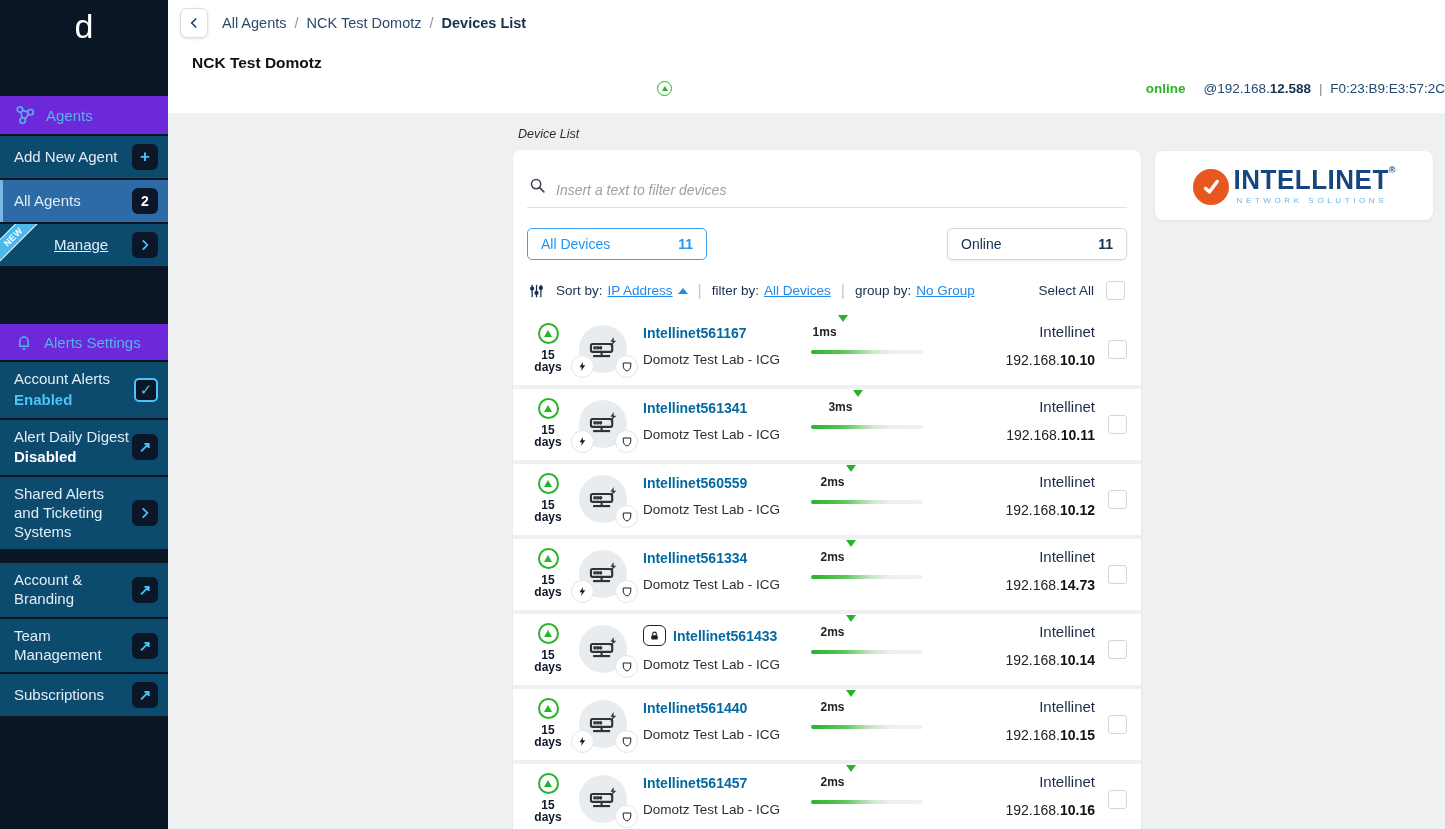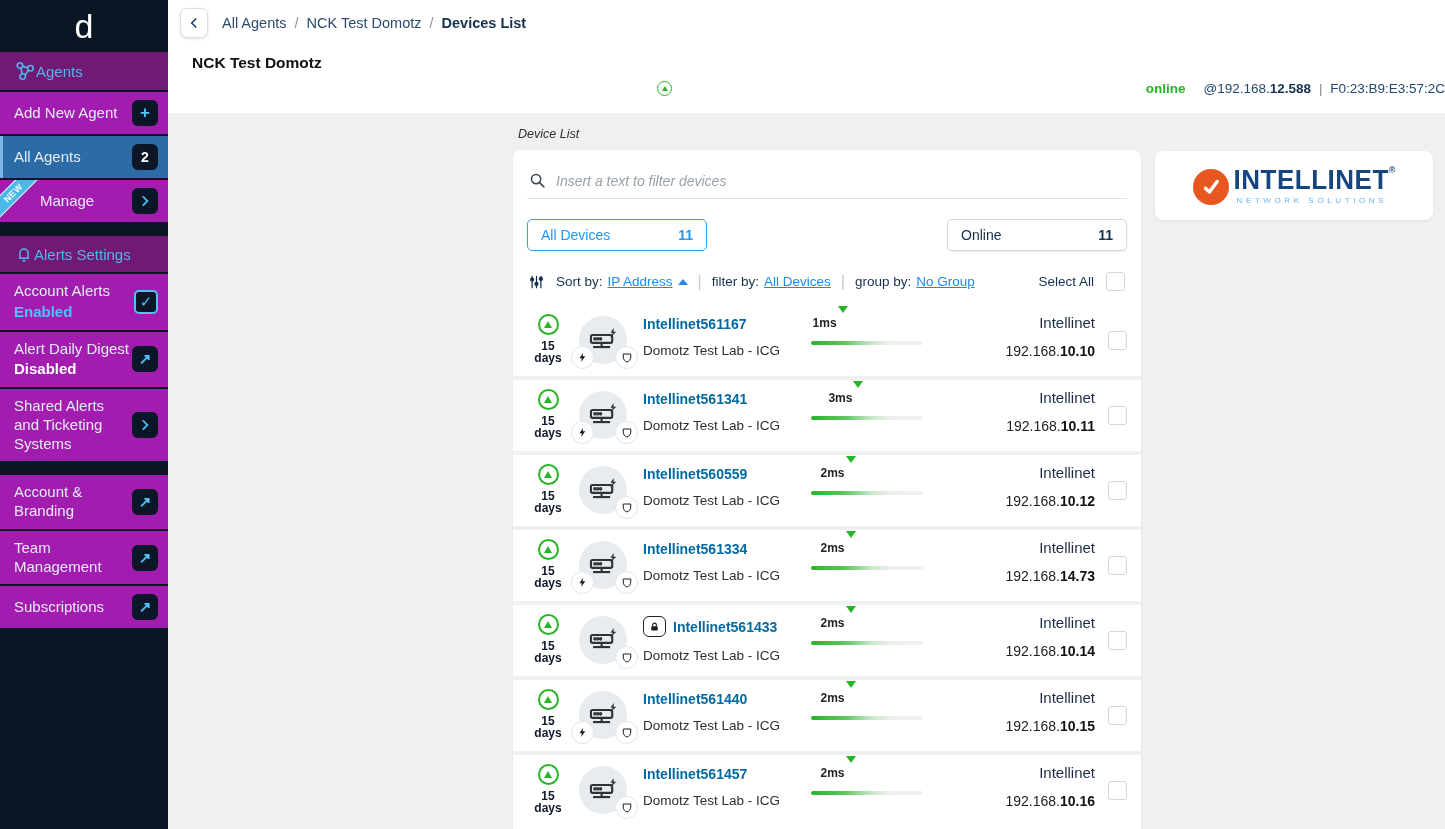--- a/index.html
+++ b/index.html
@@ -4,35 +4,35 @@
 <style>
   * { margin:0; padding:0; box-sizing:border-box; }
   html,body { width:1445px; height:829px; }
   body { font-family:"Liberation Sans", sans-serif; background:#eef0f2; overflow:hidden; }
   .app { position:relative; width:1445px; height:829px; overflow:hidden; }
 
   
   .sidebar { position:absolute; left:0; top:0; width:168px; height:829px; background:#0b1624; color:#e4ecf4; }
   .logo-wrap { height:52px; display:flex; align-items:center; justify-content:center; }
   .domotz-logo { color:#fff; font-size:34px; font-weight:400; line-height:1; }
-  .sec-head { background:#701a75; padding:8px 14px; display:flex; align-items:center; color:#53b4e8; font-size:15px; min-height:32px; margin-bottom:2px; }
+  .sec-head { background:#6d28d9; padding:8px 14px; display:flex; align-items:center; gap:10px; color:#53b4e8; font-size:15px; min-height:32px; margin-bottom:2px;margin-top:44px; }
   .sec-head svg { flex:0 0 auto; }
-  .side-item { background:#a21caf; padding:8px 10px 8px 14px; display:flex; align-items:center; justify-content:space-between; min-height:37px; margin-bottom:2px; font-size:15px; position:relative; }
+  .side-item { background:#0c4a6e; padding:8px 10px 8px 14px; display:flex; align-items:center; justify-content:space-between; min-height:37px; margin-bottom:2px; font-size:15px; position:relative; }
   .side-item .lbl { line-height:1.25; }
   .side-item.active { background:#2d6ba6; border-left:3px solid #7ab5e6; padding-left:11px; }
   .badge-dark { background:#0b1626; border-radius:6px; min-width:26px; height:26px; display:flex; align-items:center; justify-content:center; color:#4fc3f7; font-size:17px; font-weight:bold; flex:0 0 auto; }
   .side-item.active .badge-dark { color:#fff; font-size:14px; }
   .state { font-weight:bold; display:block; margin-top:2px; }
   .state.cyan { color:#4fc3f7; }
   .state.white { color:#fff; }
   .cb-cyan { width:24px; height:24px; background:#0b1626; border:2px solid #4fc3f7; border-radius:5px; color:#4fc3f7; display:flex; align-items:center; justify-content:center; flex:0 0 auto; }
   .gap { height:12px; }
   .ribbon { position:absolute; left:-27px; top:5px; background:#49b9ea; color:#fff; font-size:9px; font-weight:bold; letter-spacing:.5px; transform:rotate(-45deg); padding:2px 28px; border:1px solid rgba(255,255,255,.9); z-index:2; }
   .manage-item { overflow:hidden; }
-  .manage-item .lbl { margin-left:26px; }
+  .manage-item .lbl { margin-left:40px;text-decoration:underline; }
   .ext-arrow { color:#4fc3f7; font-size:15px; font-weight:bold; }
 
   
   .main { position:absolute; left:168px; top:0; width:1277px; height:829px; }
   .topbar { background:#fff; height:113px; position:relative; }
   .bc-row { display:flex; align-items:center; gap:14px; padding:8px 0 0 12px; }
   .back-btn { width:28px; height:30px; background:#fff; border:1px solid #dbdfe3; border-radius:7px; box-shadow:0 1px 3px rgba(0,0,0,.12); display:flex; align-items:center; justify-content:center; cursor:pointer; }
   .breadcrumb { font-size:14.5px; color:#2c4a70; display:flex; gap:8px; align-items:center; }
   .bc-sep { color:#8b97a5; }
   .bc-last { font-weight:bold; color:#16304f; }
@@ -42,21 +42,21 @@
   .agent-addr { color:#24486e; }
   .agent-addr b { color:#16304f; }
   .addr-sep { color:#7b8794; margin:0 4px; }
 
   .content { position:absolute; top:113px; left:0; width:1277px; height:608px; background:#eef0f2; }
   .list-col { position:absolute; left:345px; top:14px; width:628px; }
   .dl-label { font-size:12.5px; font-style:italic; color:#2e2e2e; margin-left:5px; }
   .card { margin-top:9px; background:#fff; border-radius:8px 8px 0 0; padding:0 14px; min-height:680px; box-shadow:0 1px 3px rgba(0,0,0,.06); }
 
   .search-row { display:flex; align-items:center; gap:10px; padding:22px 2px 9px 2px; border-bottom:1px solid #e8dcdc; }
-  .search-input { border:none; outline:none; flex:1; font-size:14px; font-style:italic; color:#333; background:transparent; }
+  .search-input { border:none; outline:none; flex:1; font-size:14px; font-style:italic; color:#333; background:transparent;margin-top:10px; }
   .search-input::placeholder { color:#99a1a9; font-style:italic; }
 
   .tabs-row { display:flex; justify-content:space-between; margin-top:20px; }
   .tab { width:180px; height:32px; border:1px solid #d3d7da; border-radius:5px; background:#fff; display:flex; align-items:center; justify-content:space-between; padding:0 13px; font-size:14px; color:#16304f; box-shadow:0 1px 2px rgba(0,0,0,.07); cursor:pointer; }
   .tab .cnt { font-weight:bold; }
   .tab.active { border:1.5px solid #3da0e8; color:#2196f3; box-shadow:none; }
 
   .toolbar { display:flex; align-items:center; margin-top:21px; padding:0 2px 14px 2px; font-size:13.5px; color:#16304f; }
   .toolbar .lab { margin:0 5px 0 12px; }
   .tool-link { color:#2389e8; text-decoration:underline; cursor:pointer; font-size:13.5px; }

